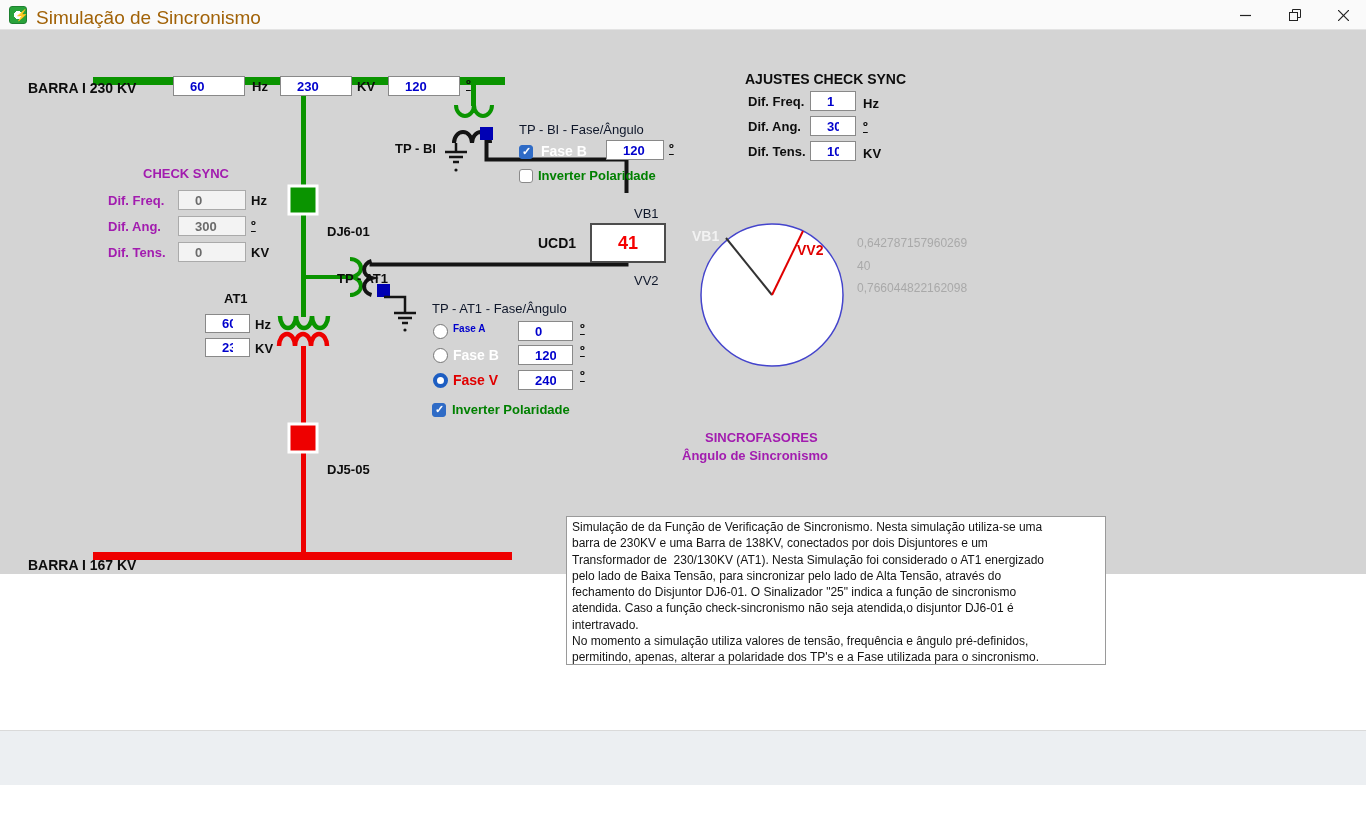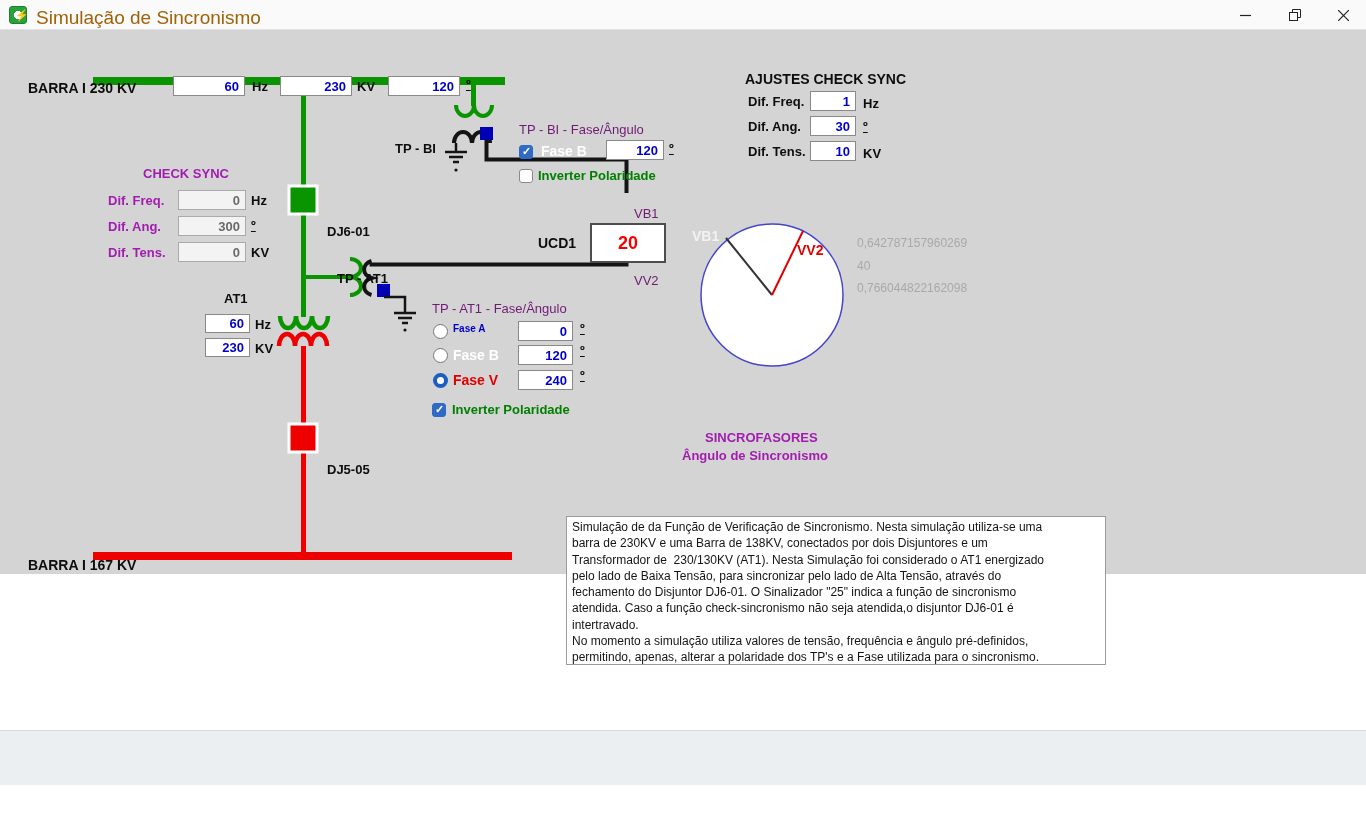--- a/index.html
+++ b/index.html
@@ -12,27 +12,27 @@
   #app-icon span{position:absolute;left:5px;top:2px;font-size:11px;color:#f07d1a;font-weight:bold}
   #title-text{position:absolute;left:36px;top:7px;font-size:19px;color:#a16207}
   .winbtn{position:absolute;top:0;width:46px;height:30px;display:flex;align-items:center;justify-content:center}
   
   #main{position:absolute;left:0;top:30px;width:1366px;height:544px;background:#d4d4d4;z-index:1}
   #diagram{position:absolute;left:0;top:0;z-index:1}
   .ov{position:absolute;z-index:5;white-space:nowrap}
   .lbl{font-weight:bold;font-size:13px;color:#0d0d0d}
   .lbl14{font-weight:bold;font-size:14px;color:#0d0d0d}
   .accent{color:#a21caf}
-  .plain{font-size:13px;color:#701a75;font-weight:normal}
+  .plain{font-size:13px;color:#0f172a;font-weight:normal}
   .greenlbl{color:#008000;font-weight:bold;font-size:13px}
   .whitelbl{color:#ffffff;font-weight:bold;font-size:14px}
   .bluelbl{color:#0000cc;font-weight:bold;font-size:10px}
   .redlbl{color:#e00000;font-weight:bold;font-size:14px}
   input.field{position:absolute;z-index:5;background:#fff;border:1px solid #898989;color:#0000cc;
-    font-weight:bold;font-size:13px;text-align:right;padding:1px 5px;outline:none}
+    font-weight:bold;font-size:13px;text-align:left;padding:1px 16px;outline:none}
   input.field.disabled{background:#f3f3f3;color:#6b6b6b;border-color:#aaa}
   .unit{font-weight:bold;font-size:13px;color:#0d0d0d}
   .ord{text-decoration:underline}
   .cb{position:absolute;z-index:5;width:14px;height:14px;border:1px solid #8a8a8a;border-radius:3px;background:#fff}
   .cb.checked{background:#2f6bc6;border-color:#2f6bc6}
   .cb.checked::after{content:"✓";position:absolute;left:2px;top:-1px;color:#fff;font-size:11px;font-weight:bold}
   .radio{position:absolute;z-index:5;width:15px;height:15px;border:1px solid #767676;border-radius:50%;background:#fff}
   .radio.selected{border:4.5px solid #1d5ec2}
   #ucd-box{position:absolute;z-index:5;left:590px;top:193px;width:76px;height:40px;background:#fff;border:2px solid #4d4d4d;
     display:flex;align-items:center;justify-content:center;color:#f50000;font-weight:bold;font-size:18px}
@@ -157,21 +157,21 @@
     <div class="ov plain" style="left:519px;top:92px">TP - BI - Fase/Ângulo</div>
     <div class="cb checked" style="left:519px;top:115px"></div>
     <div class="ov whitelbl" style="left:541px;top:113px">Fase B</div>
     <input class="field" style="left: 606px; top: 110px; width: 58px; height: 20px;" value="120">
     <div class="ov unit ord" style="left:669px;top:111px">º</div>
     <div class="cb" style="left:519px;top:139px"></div>
     <div class="ov greenlbl" style="left:538px;top:138px">Inverter Polaridade</div>
 
     <div class="ov lbl14" style="left:538px;top:205px">UCD1</div>
     <div id="ucd-box">
-        <span>20</span>
+        <span>41</span>
       </div>
     <div class="ov plain" style="left:634px;top:176px">VB1</div>
     <div class="ov plain" style="left:634px;top:243px">VV2</div>
 
     <div class="ov lbl" style="left:337px;top:241px">TP - AT1</div>
     <div class="ov plain" style="left:432px;top:271px">TP - AT1 - Fase/Ângulo</div>
     <div class="radio" style="left:433px;top:294px"></div>
     <div class="ov bluelbl" style="left:453px;top:293px">Fase A</div>
     <input class="field" style="left: 518px; top: 291px; width: 55px; height: 20px;" value="0">
     <div class="ov unit ord" style="left:580px;top:291px">º</div>

